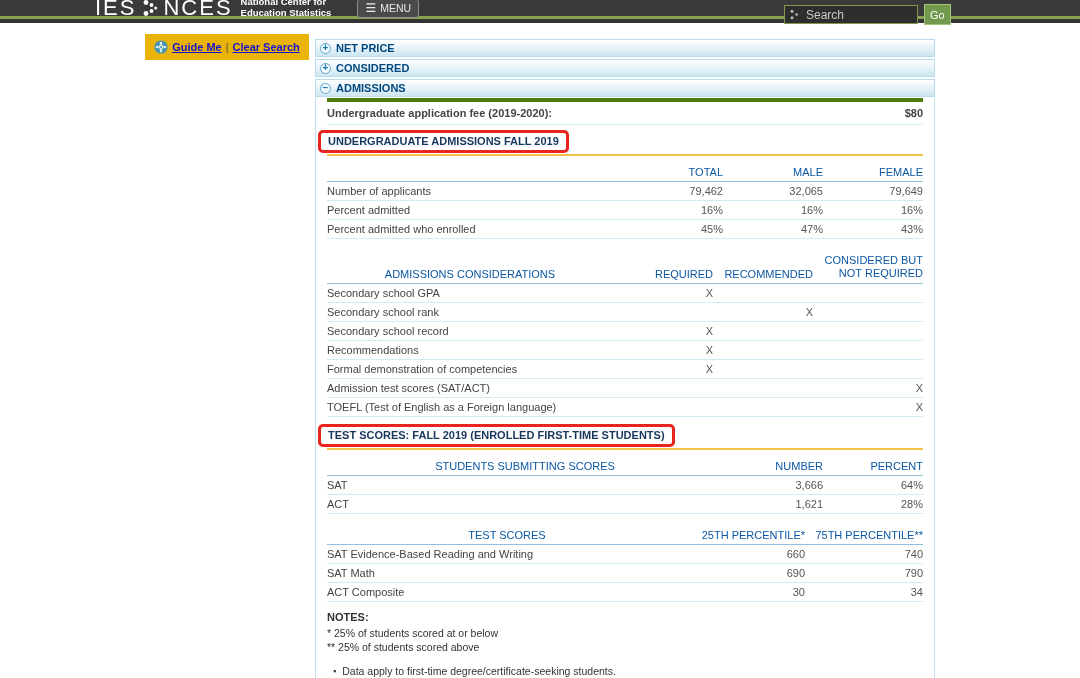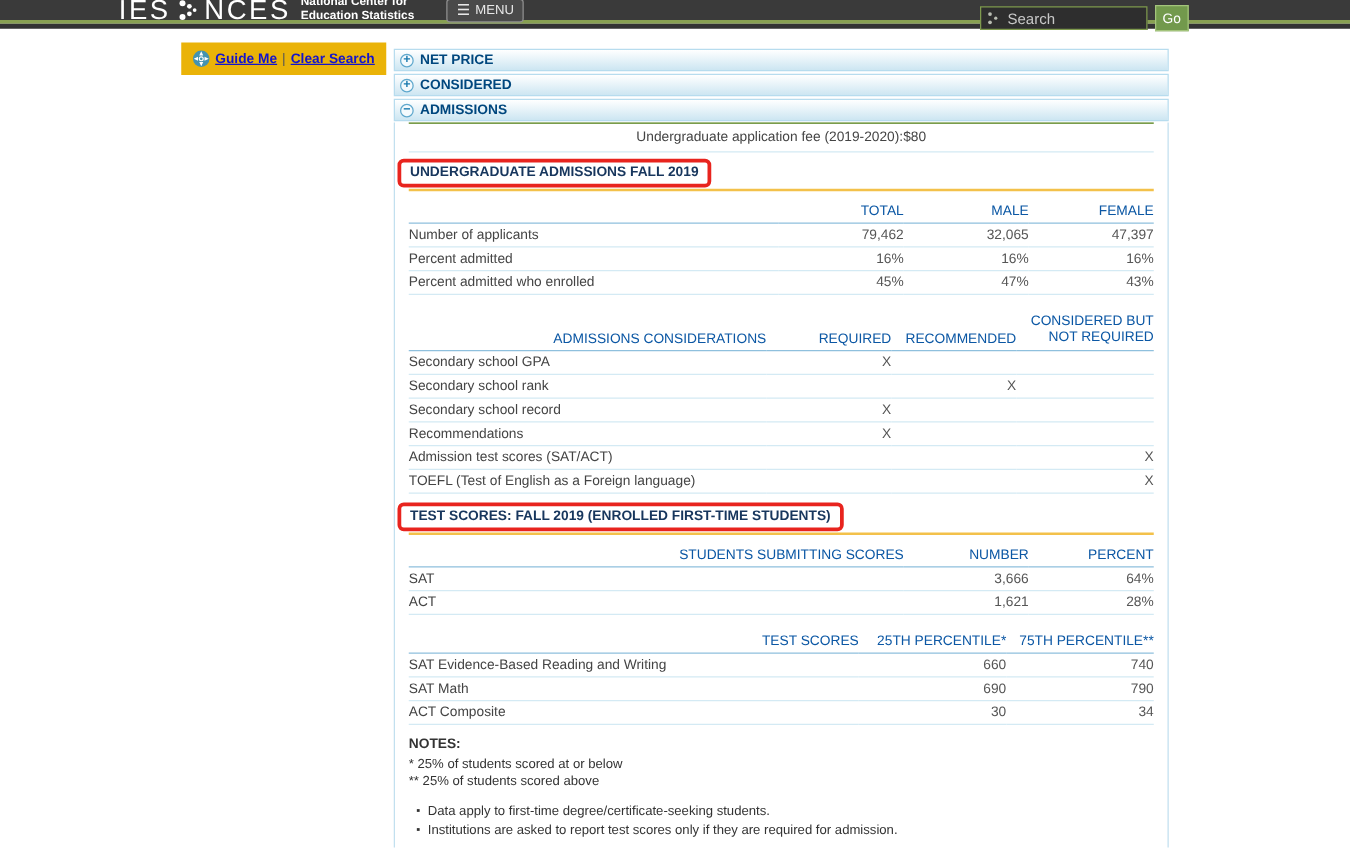--- a/index.html
+++ b/index.html
@@ -46,31 +46,31 @@
   .bar { height:18px; background:linear-gradient(#ffffff,#cde6f2); border:1px solid #b7dcee;
     display:flex; align-items:center; gap:5px; padding-left:4px; color:#00477e; font-weight:bold;
     font-size:11px; margin-bottom:2px; cursor:pointer; }
   .pm { width:11px; height:11px; border-radius:50%; border:1px solid #5fa8cd; background:#f4fafd;
     color:#1879ae; font-size:10px; font-weight:bold; display:flex; align-items:center;
     justify-content:center; line-height:1; flex:0 0 auto; }
 
   .content { border:1px solid #c2e0ef; border-top:none; background:#fff; padding:0 11px 9px;
     margin-top:-2px; margin-bottom:2px; }
 
-  .fee-row { display:flex; justify-content:center; border-top:1px solid #4d7c0f;
-    border-bottom:1px solid #d4eaf4; padding:5px 0; font-size:11px; color:#444; margin-top:3px; }
+  .fee-row { display:flex; justify-content:space-between; border-top:4px solid #4d7c0f;
+    border-bottom:1px solid #d4eaf4; padding:5px 0; font-size:11px; color:#444; margin-top:3px;font-weight:bold; }
 
   .hgroup { border-bottom:2px solid #f3c14a; margin-top:5px; padding-bottom:1px; }
   .redbox { display:inline-block; border:3px solid #e8241e; border-radius:5px; padding:2px 7px 3px;
     margin-left:-9px; color:#17365d; font-weight:bold; font-size:11px; background:#fff; }
 
   table { width:100%; border-collapse:collapse; font-size:11px; color:#444; margin-top:7px; }
   th { color:#0b57a4; text-align:right; font-size:11px; padding:3px 0 3px 10px;
     border-bottom:1px solid #8fc0dd; vertical-align:bottom; white-space:nowrap; font-weight:normal; }
-  th.lab { text-align:right; padding-left:0; }
+  th.lab { text-align:center; padding-left:0; }
   th.wrap { white-space:normal; width:110px; line-height:1.2; }
   td { border-bottom:1px solid #d4eaf4; padding:3px 0 3px 10px; text-align:right; color:#555; }
   td.row-label { text-align:left; padding-left:0; color:#444; }
   .colv { width:100px; }
   .colp { width:118px; }
 
   .notes { margin-top:8px; font-size:10.5px; color:#333; line-height:1.4; }
   .notes-title { font-weight:bold; font-size:11px; color:#333; }
   .note-bullets { margin:9px 0 0 6px; padding:0; list-style:none; }
   .note-bullets li::before { content:"▪"; margin-right:6px; font-size:9px; position:relative; top:-1px; }
@@ -160,21 +160,21 @@
           <th class="colv">TOTAL</th>
           <th class="colv">MALE</th>
           <th class="colv">FEMALE</th>
         </tr>
       </thead>
       <tbody>
           <tr>
             <td class="row-label">Number of applicants</td>
             <td>79,462</td>
             <td>32,065</td>
-            <td>47,397</td>
+            <td>79,649</td>
           </tr>
           <tr>
             <td class="row-label">Percent admitted</td>
             <td>16%</td>
             <td>16%</td>
             <td>16%</td>
           </tr>
           <tr>
             <td class="row-label">Percent admitted who enrolled</td>
             <td>45%</td>
@@ -212,20 +212,26 @@
             <td></td>
             <td></td>
           </tr>
           <tr>
             <td class="row-label">Recommendations</td>
             <td>X</td>
             <td></td>
             <td></td>
           </tr>
           <tr>
+            <td class="row-label">Formal demonstration of competencies</td>
+            <td>X</td>
+            <td></td>
+            <td></td>
+          </tr>
+          <tr>
             <td class="row-label">Admission test scores (SAT/ACT)</td>
             <td></td>
             <td></td>
             <td>X</td>
           </tr>
           <tr>
             <td class="row-label">TOEFL (Test of English as a Foreign language)</td>
             <td></td>
             <td></td>
             <td>X</td>

